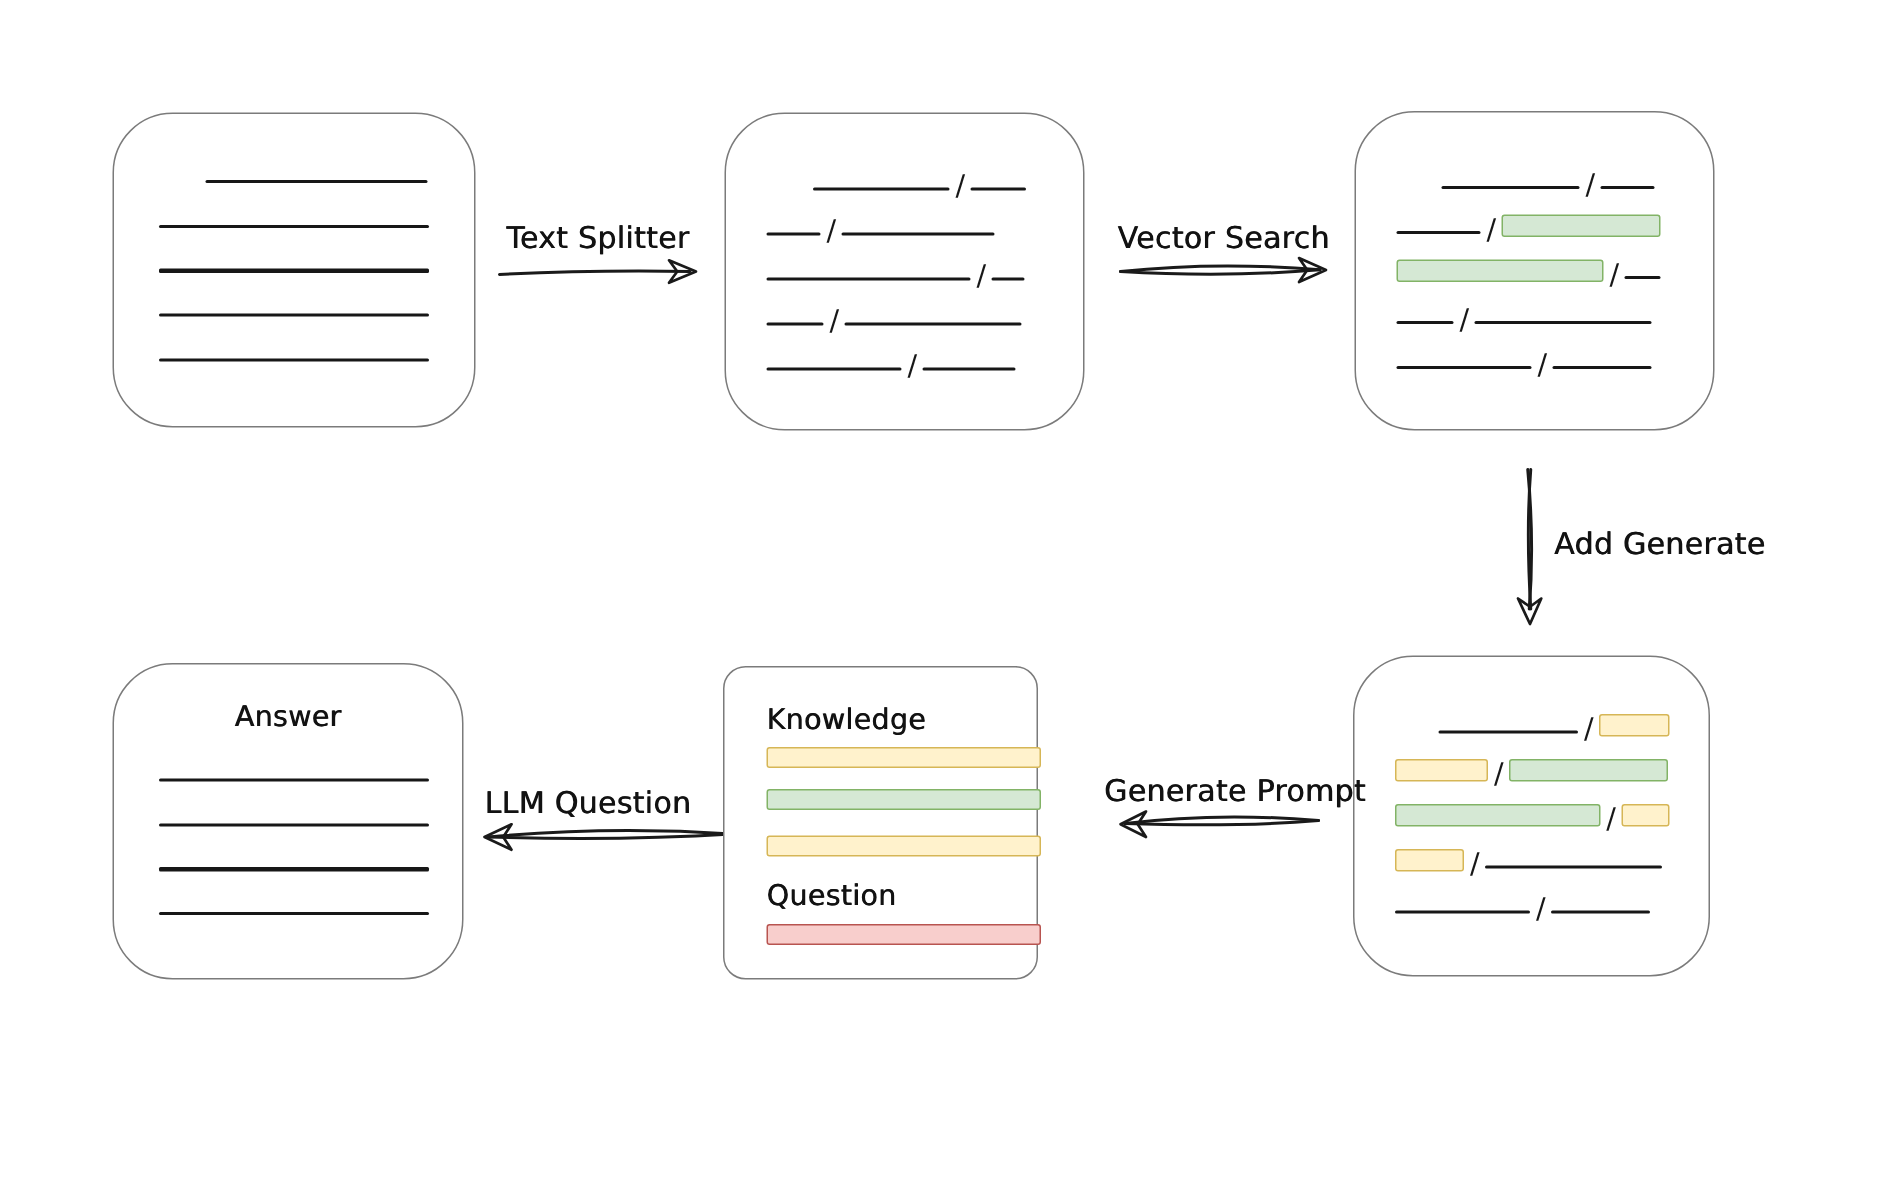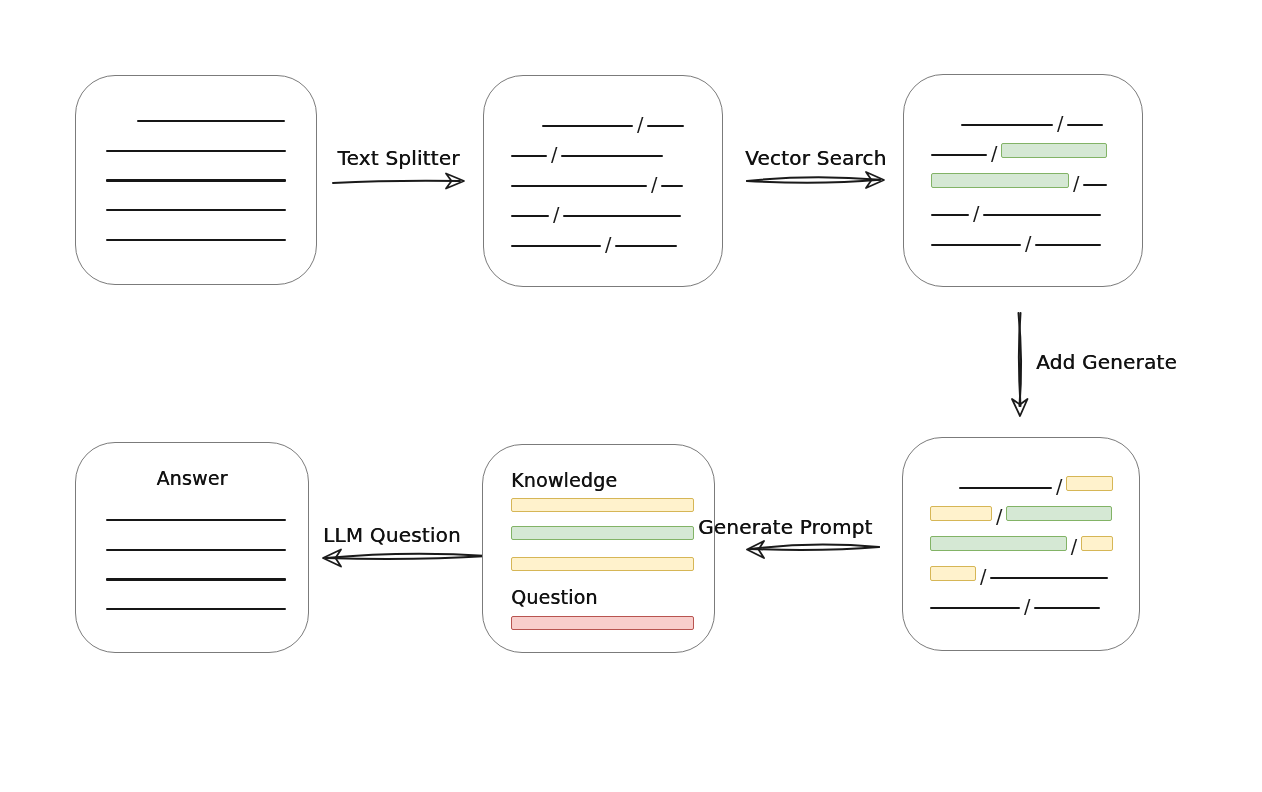--- a/index.html
+++ b/index.html
@@ -173,21 +173,21 @@
           <span class="seg-line" style="width: 118px;"></span>
         </div>
         <div class="seg-row">
           <span class="seg-line" style="width: 90px;"></span>
           <span class="seg-slash">/</span>
           <span class="seg-line" style="width: 66px;"></span>
         </div>
       </div>
   </div>
 
-  <div class="sketch-box" style="left:482px;top:444px;width:233px;height:209px;">
+  <div class="sketch-box" style="left:482px;top:444px;width:210px;height:209px;border-radius:15px;">
     <div class="prompt-content">
       <div class="box-heading hand">Knowledge</div>
       <div class="kbars">
           <div class="bar yellow"></div>
           <div class="bar green"></div>
           <div class="bar yellow"></div>
         </div>
       <div class="box-heading hand question-heading">Question</div>
       <div class="qbars">
           <div class="bar red"></div>
@@ -203,17 +203,17 @@
           <div class="text-rule" style="width: 180px;"></div>
           <div class="text-rule" style="width: 180px;"></div>
           <div class="text-rule" style="width: 180px;"></div>
         </div>
     </div>
   </div>
 
   <div class="arrow-label hand" style="left:330px;top:148px;width:137px;text-align:center;">Text Splitter</div>
   <div class="arrow-label hand" style="left:745px;top:148px;width:133px;text-align:right;">Vector Search</div>
   <div class="arrow-label hand" style="left:1036px;top:352px;">Add Generate</div>
-  <div class="arrow-label hand" style="left:698px;top:517px;width:156px;text-align:center;">Generate Prompt</div>
+  <div class="arrow-label hand" style="left:736px;top:517px;width:156px;text-align:center;">Generate Prompt</div>
   <div class="arrow-label hand" style="left:323px;top:525px;width:137px;text-align:center;">LLM Question</div>
 
 
 </div>
 
 </body></html>

